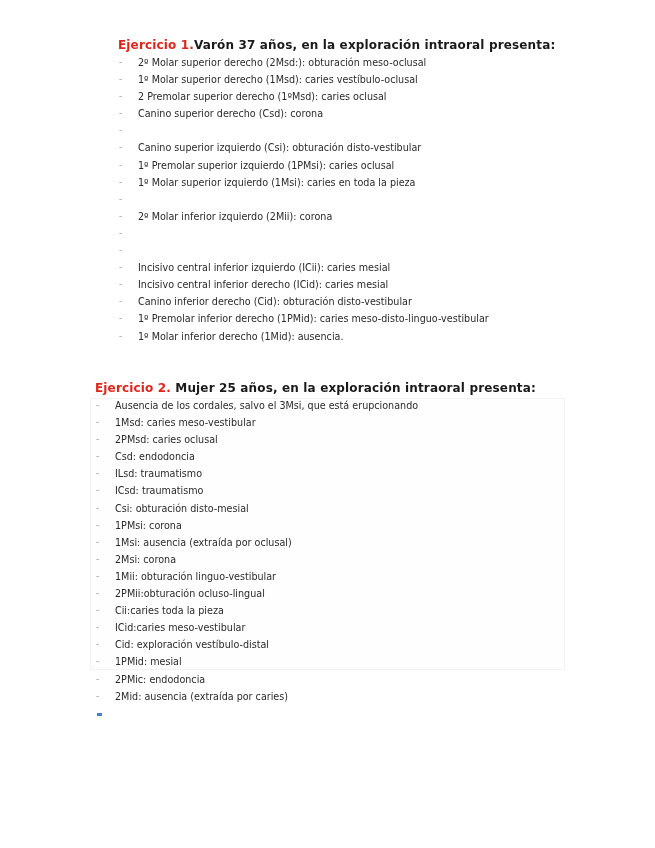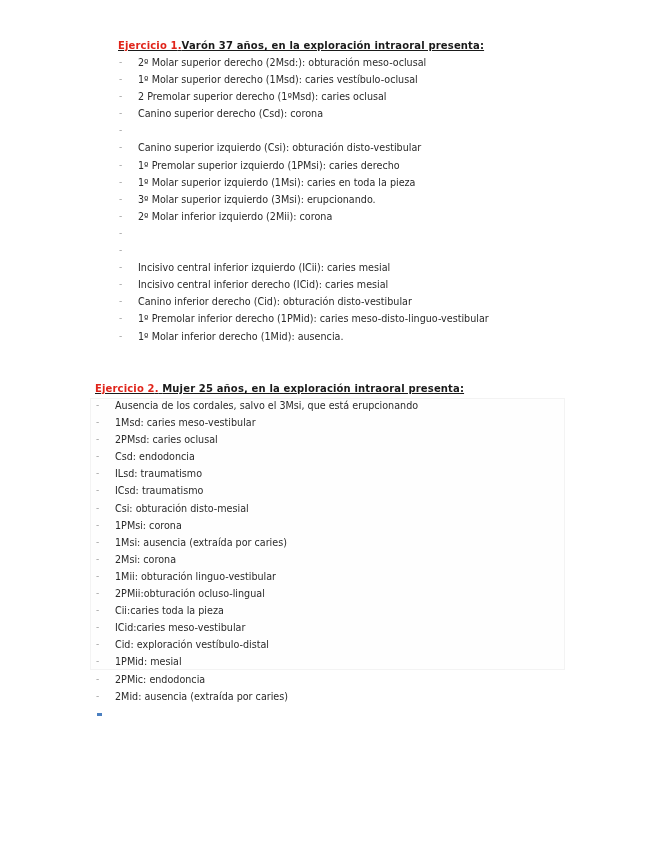--- a/index.html
+++ b/index.html
@@ -8,22 +8,22 @@
     font-family: "DejaVu Sans", sans-serif; color: #222;
   }
   .section { position: absolute; }
   #ex1 { left: 118px; top: 37px; width: 460px; }
   #ex2 { left: 95px; top: 380px; width: 470px; }
   #ex2-box {
     position: absolute; left: 90px; top: 398px; width: 473px; height: 270px;
     border: 1px solid #f3f3f3; background: #fefefe;
   }
   .heading {
-    font-size: 10px; font-weight: bold; letter-spacing: 0.15px;
-    height: 17px; line-height: 17px; white-space: nowrap; color: #1a1a1a; text-decoration: underline;
+    font-size: 12px; font-weight: bold; letter-spacing: 0.15px;
+    height: 17px; line-height: 17px; white-space: nowrap; color: #1a1a1a;
   }
   .heading .label { color: #e0241a; font-weight: bold; }
   ul.items { list-style: none; margin: 0; padding: 0; }
   ul.items li {
     font-size: 9.6px; height: 17.1px; line-height: 17.1px; white-space: nowrap;
     position: relative; padding-left: 20px; color: #2a2a2a;
   }
   ul.items li .dash {
     position: absolute; left: 0; top: 0; color: #999; font-size: 9px;
   }
@@ -45,23 +45,23 @@
   <div class="heading">
     <span class="label">Ejercicio 1</span><span class="label">.</span><span>Varón 37 años, en la exploración intraoral presenta:</span>
   </div>
   <ul class="items">
     <li><span class="dash">-</span><span>2º Molar superior derecho (2Msd:): obturación meso-oclusal</span></li>
     <li><span class="dash">-</span><span>1º Molar superior derecho (1Msd): caries vestíbulo-oclusal</span></li>
     <li><span class="dash">-</span><span>2 Premolar superior derecho (1ºMsd): caries oclusal</span></li>
     <li><span class="dash">-</span><span>Canino superior derecho (Csd): corona</span></li>
     <li><span class="dash">-</span></li>
     <li><span class="dash">-</span><span>Canino superior izquierdo (Csi): obturación disto-vestibular</span></li>
-    <li><span class="dash">-</span><span>1º Premolar superior izquierdo (1PMsi): caries derecho</span></li>
+    <li><span class="dash">-</span><span>1º Premolar superior izquierdo (1PMsi): caries oclusal</span></li>
     <li><span class="dash">-</span><span>1º Molar superior izquierdo (1Msi): caries en toda la pieza</span></li>
-    <li><span class="dash">-</span><span>3º Molar superior izquierdo (3Msi): erupcionando.</span></li>
+    <li><span class="dash">-</span></li>
     <li><span class="dash">-</span><span>2º Molar inferior izquierdo (2Mii): corona</span></li>
     <li><span class="dash">-</span></li>
     <li><span class="dash">-</span></li>
     <li><span class="dash">-</span><span>Incisivo central inferior izquierdo (ICii): caries mesial</span></li>
     <li><span class="dash">-</span><span>Incisivo central inferior derecho (ICid): caries mesial</span></li>
     <li><span class="dash">-</span><span>Canino inferior derecho (Cid): obturación disto-vestibular</span></li>
     <li><span class="dash">-</span><span>1º Premolar inferior derecho (1PMid): caries meso-disto-linguo-vestibular</span></li>
     <li><span class="dash">-</span><span>1º Molar inferior derecho (1Mid): ausencia.</span></li>
   </ul>
 </section>
@@ -72,21 +72,21 @@
   </div>
   <ul class="items">
     <li><span class="dash">-</span><span>Ausencia de los cordales, salvo el 3Msi, que está erupcionando</span></li>
     <li><span class="dash">-</span><span>1Msd: caries meso-vestibular</span></li>
     <li><span class="dash">-</span><span>2PMsd: caries oclusal</span></li>
     <li><span class="dash">-</span><span>Csd: endodoncia</span></li>
     <li><span class="dash">-</span><span>ILsd: traumatismo</span></li>
     <li><span class="dash">-</span><span>ICsd: traumatismo</span></li>
     <li><span class="dash">-</span><span>Csi: obturación disto-mesial</span></li>
     <li><span class="dash">-</span><span>1PMsi: corona</span></li>
-    <li><span class="dash">-</span><span>1Msi: ausencia (extraída por caries)</span></li>
+    <li><span class="dash">-</span><span>1Msi: ausencia (extraída por oclusal)</span></li>
     <li><span class="dash">-</span><span>2Msi: corona</span></li>
     <li><span class="dash">-</span><span>1Mii: obturación linguo-vestibular</span></li>
     <li><span class="dash">-</span><span>2PMii:obturación ocluso-lingual</span></li>
     <li><span class="dash">-</span><span>Cii:caries toda la pieza</span></li>
     <li><span class="dash">-</span><span>ICid:caries meso-vestibular</span></li>
     <li><span class="dash">-</span><span>Cid: exploración vestíbulo-distal</span></li>
     <li><span class="dash">-</span><span>1PMid: mesial</span></li>
     <li><span class="dash">-</span><span>2PMic: endodoncia</span></li>
     <li><span class="dash">-</span><span>2Mid: ausencia (extraída por caries)</span></li>
   </ul>

